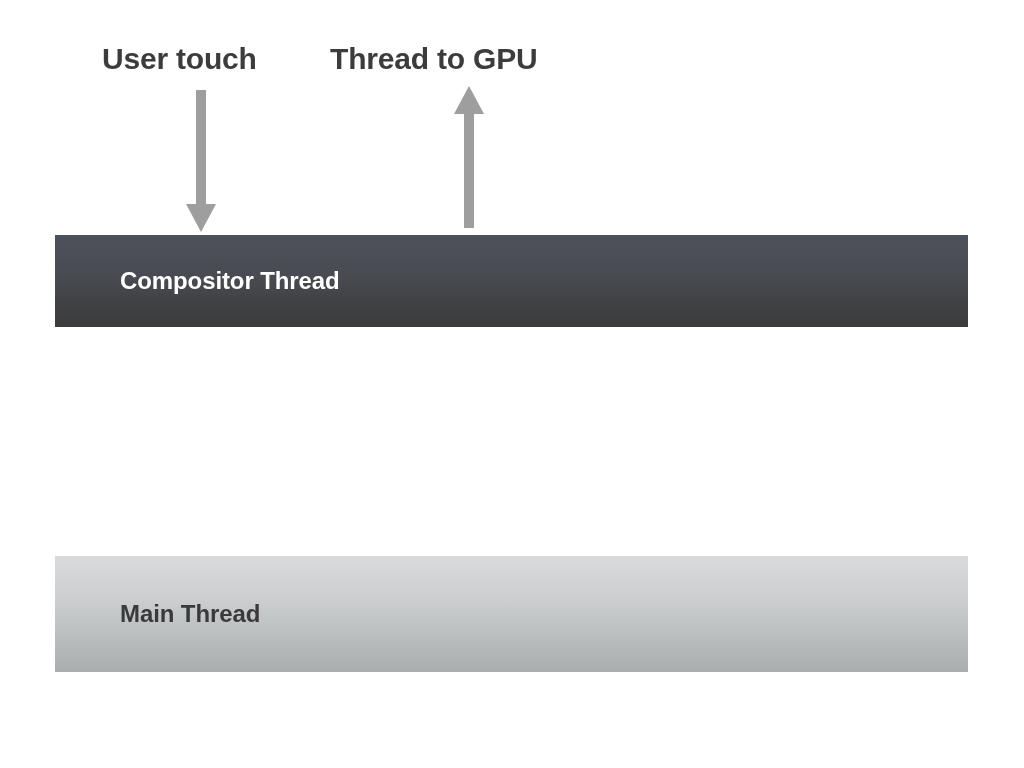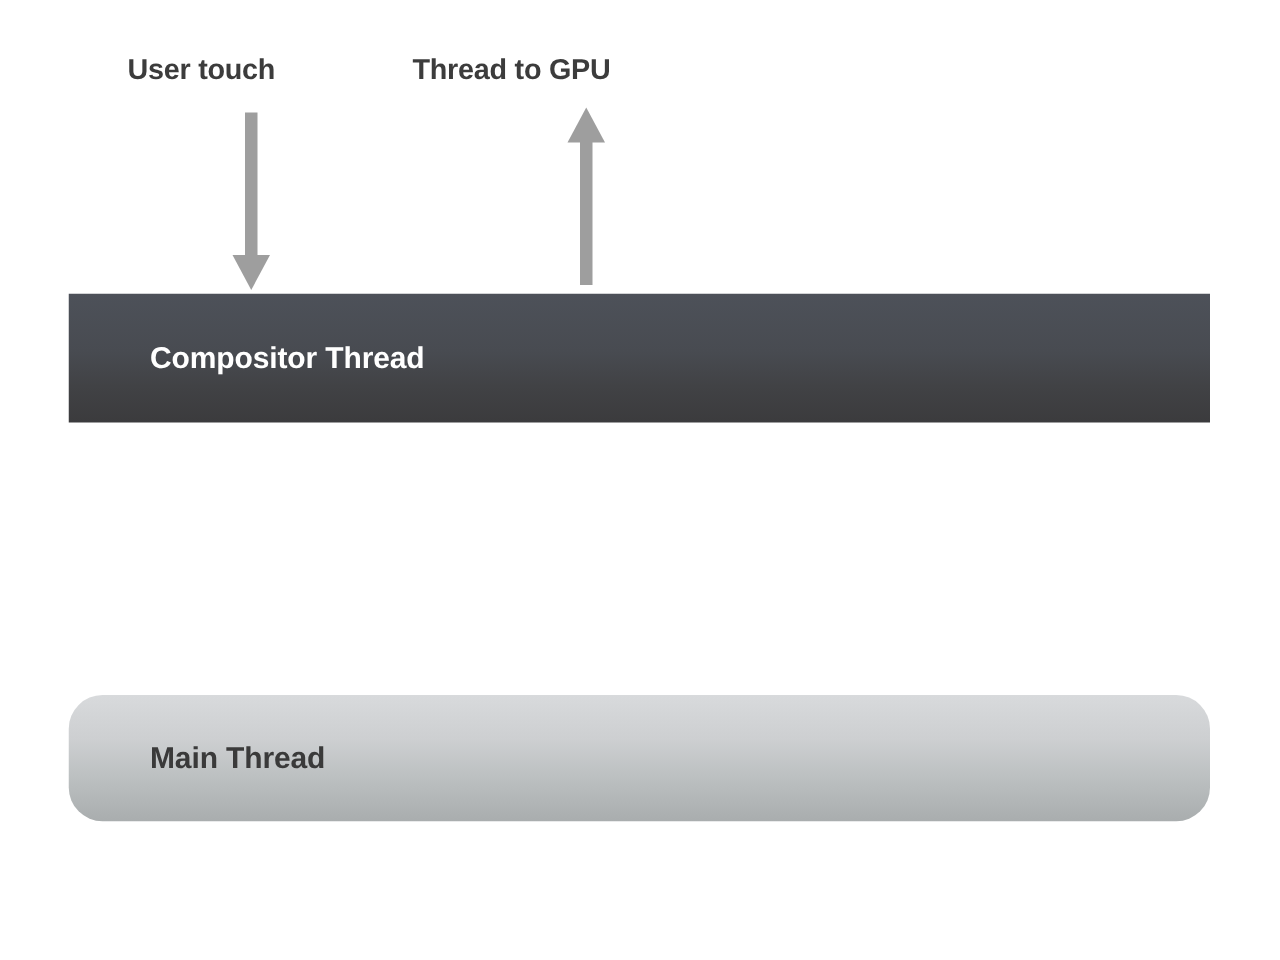--- a/index.html
+++ b/index.html
@@ -20,21 +20,21 @@
     position: absolute;
     left: 0; top: 0;
     width: 1024px;
     height: 768px;
     background: #ffffff;
   }
 
   
   .annotation-label {
     position: absolute;
-    font-size: 23px;
+    font-size: 30px;
     font-weight: bold;
     color: #3c3c3c;
     letter-spacing: -0.2px;
     white-space: nowrap;
     line-height: 1;
   }
   #label-user-touch { left: 102px; top: 44px; }
   #label-commit-gpu { left: 330px; top: 44px; }
 
   
@@ -67,32 +67,31 @@
   .thread-bar-label {
     font-size: 24px;
     font-weight: bold;
     letter-spacing: -0.1px;
     line-height: 1;
     white-space: nowrap;
   }
 
   #bar-compositor-thread {
     top: 235px;
-    height: 103px;
+    height: 92px;
     background: linear-gradient(to bottom, #4d5159 0%, #484b51 45%, #414245 72%, #3b3b3d 100%);
   }
   #bar-compositor-thread .thread-bar-label {
     color: #ffffff;
   }
 
   #bar-main-thread {
     top: 556px;
-    height: 101px;
+    height: 116px;
     background: linear-gradient(to bottom, #d8dadc 0%, #cdcfd1 35%, #bcc0c1 65%, #a9adae 100%);
-    border-radius: 27px;
   }
   #bar-main-thread .thread-bar-label {
     color: #3a3a3a;
   }
 </style>
 </head>
 <body>
 
 <div id="canvas">
 

